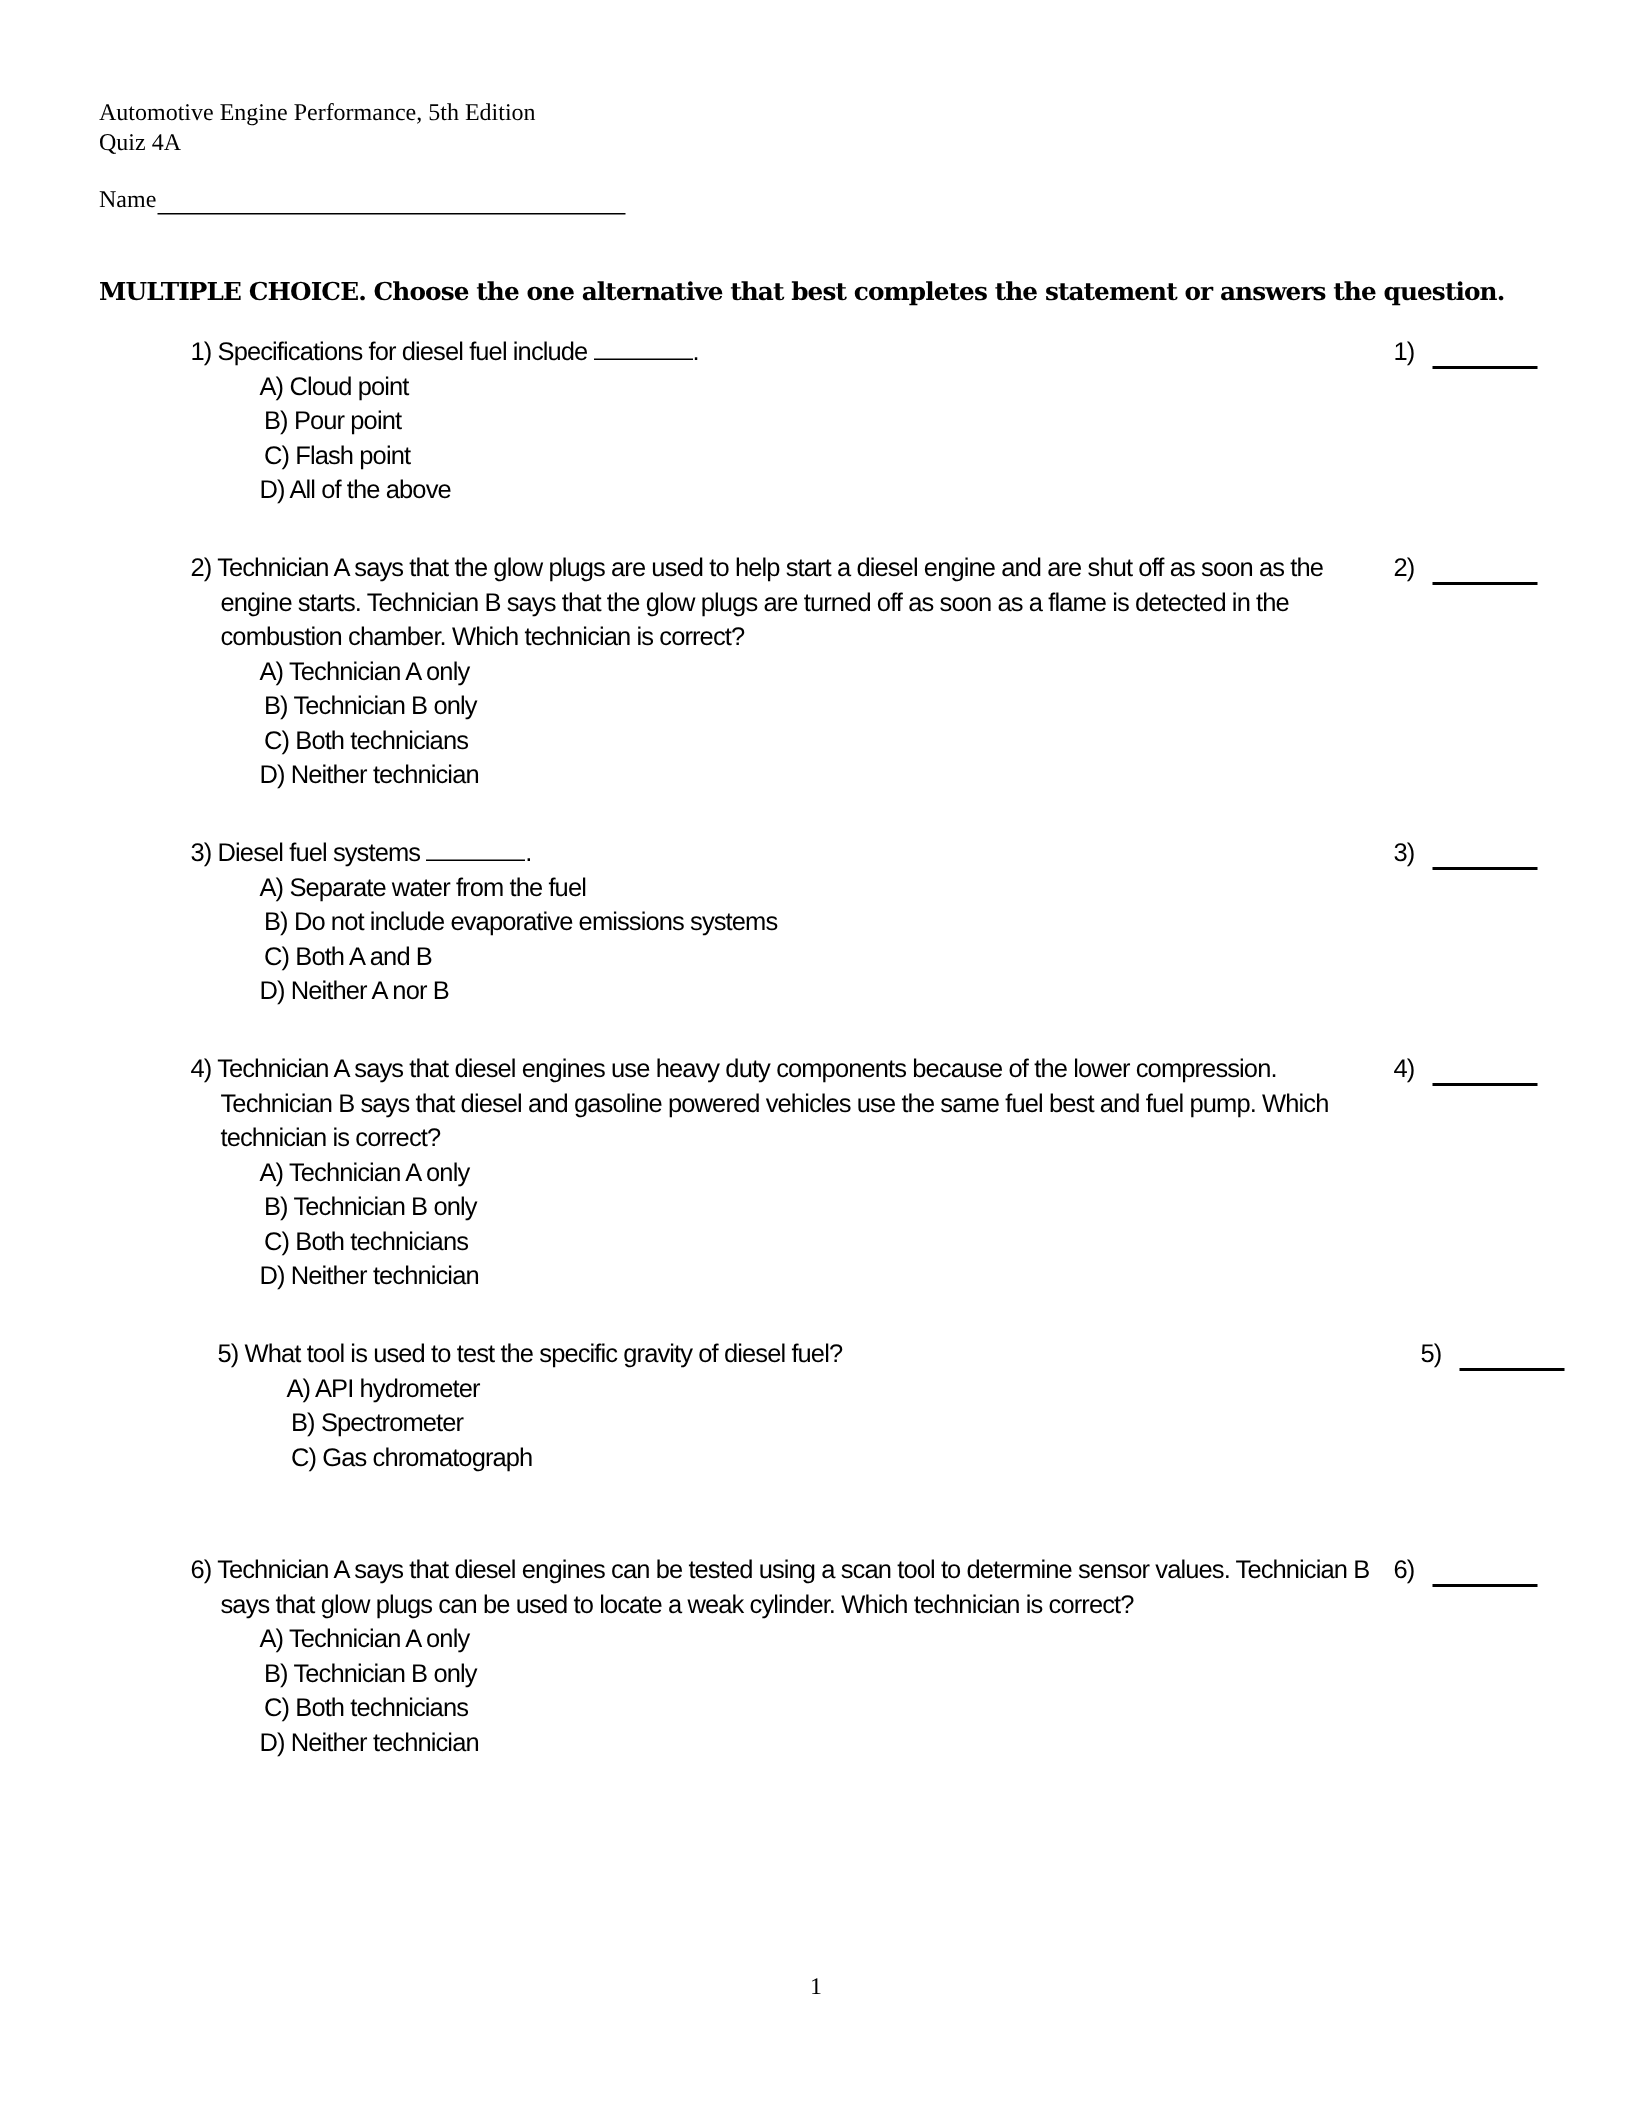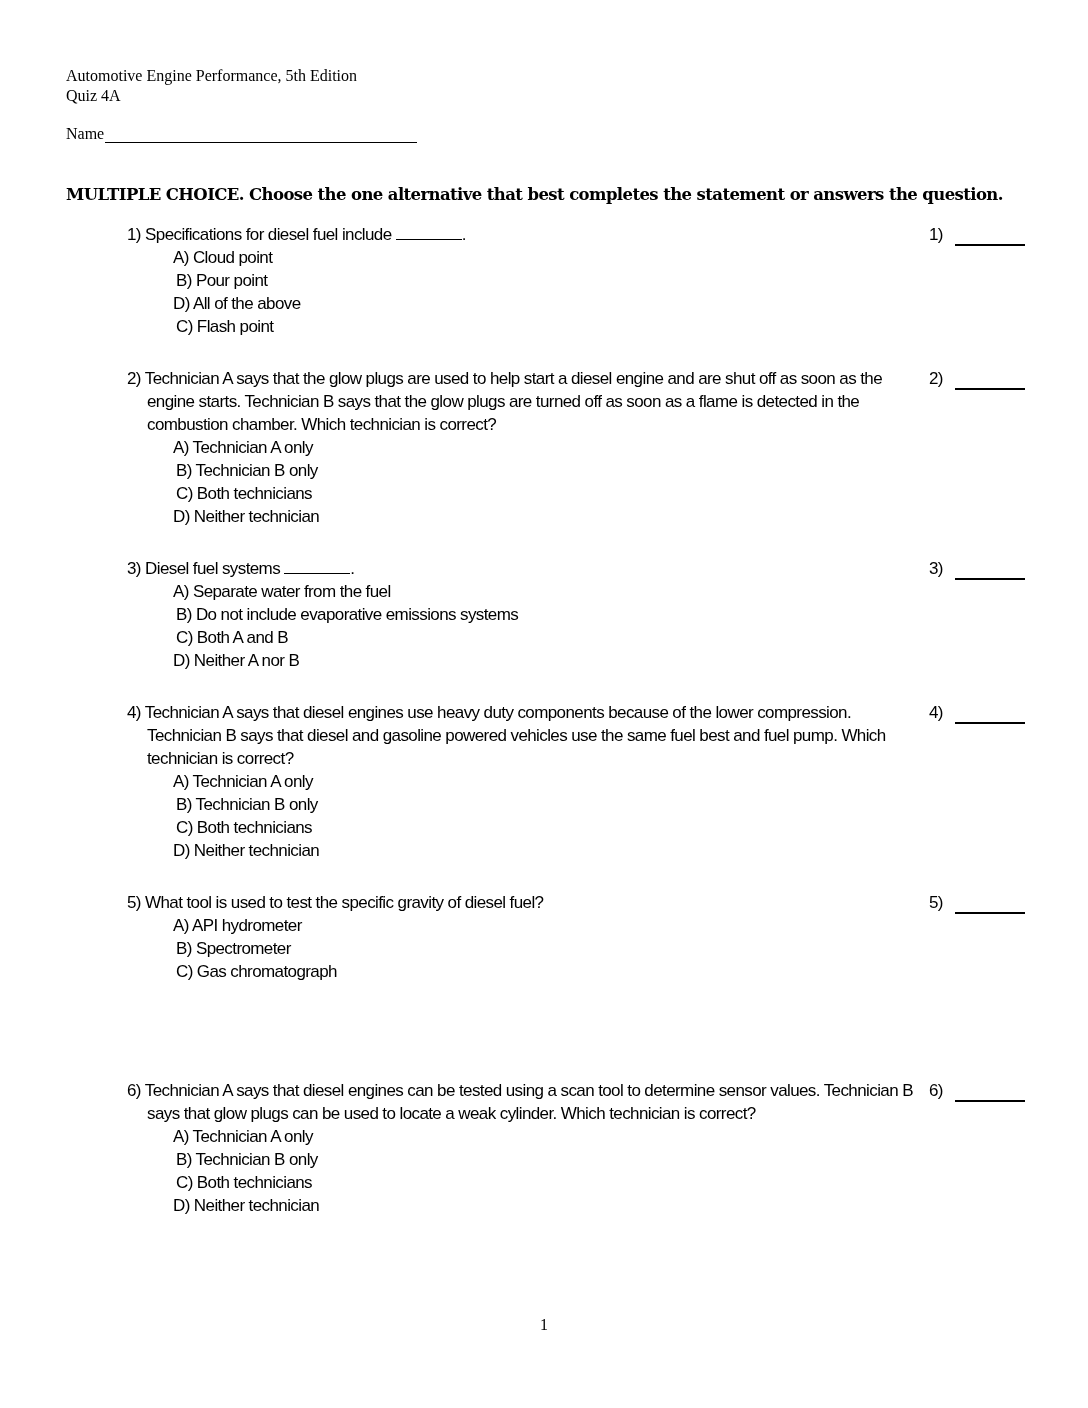--- a/index.html
+++ b/index.html
@@ -41,22 +41,22 @@
 <div class="instructions">MULTIPLE CHOICE.  Choose the one alternative that best completes the statement or answers the question.</div>
 
 <div class="question" style="top:223px;">
   <div class="q-stem">
     <span>1)</span>
     <span>Specifications for diesel fuel include</span>
     <span class="blank"></span><span>.</span>
   </div>
   <div class="choice">A) Cloud point</div>
   <div class="choice b">B) Pour point</div>
+  <div class="choice c">C) Flash point</div>
   <div class="choice">D) All of the above</div>
-  <div class="choice c">C) Flash point</div>
   <div class="answer">
     <span class="answer-num">1)</span>
     <span class="answer-line"></span>
   </div>
 </div>
 
 <div class="question" style="top:367px;">
   <div class="q-stem">
     <span>2)</span>
     <span>Technician A says that the glow plugs are used to help start a diesel engine and are shut off as soon as the engine starts. Technician B says that the glow plugs are turned off as soon as a flame is detected in the combustion chamber. Which technician is correct?</span>
@@ -95,35 +95,35 @@
   <div class="choice">A) Technician A only</div>
   <div class="choice b">B) Technician B only</div>
   <div class="choice c">C) Both technicians</div>
   <div class="choice">D) Neither technician</div>
   <div class="answer">
     <span class="answer-num">4)</span>
     <span class="answer-line"></span>
   </div>
 </div>
 
-<div class="question" style="top:891px;">
+<div class="question" style="top:891px;margin-left:18px;">
   <div class="q-stem">
     <span>5)</span>
     <span>What tool is used to test the specific gravity of diesel fuel?</span>
   </div>
   <div class="choice">A) API hydrometer</div>
   <div class="choice b">B) Spectrometer</div>
   <div class="choice c">C) Gas chromatograph</div>
   <div class="answer">
     <span class="answer-num">5)</span>
     <span class="answer-line"></span>
   </div>
 </div>
 
-<div class="question" style="top:1035px;margin-top:44px;">
+<div class="question" style="top:1035px;">
   <div class="q-stem">
     <span>6)</span>
     <span>Technician A says that diesel engines can be tested using a scan tool to determine sensor values. Technician B says that glow plugs can be used to locate a weak cylinder.  Which technician is correct?</span>
   </div>
   <div class="choice">A) Technician A only</div>
   <div class="choice b">B) Technician B only</div>
   <div class="choice c">C) Both technicians</div>
   <div class="choice">D) Neither technician</div>
   <div class="answer">
     <span class="answer-num">6)</span>

